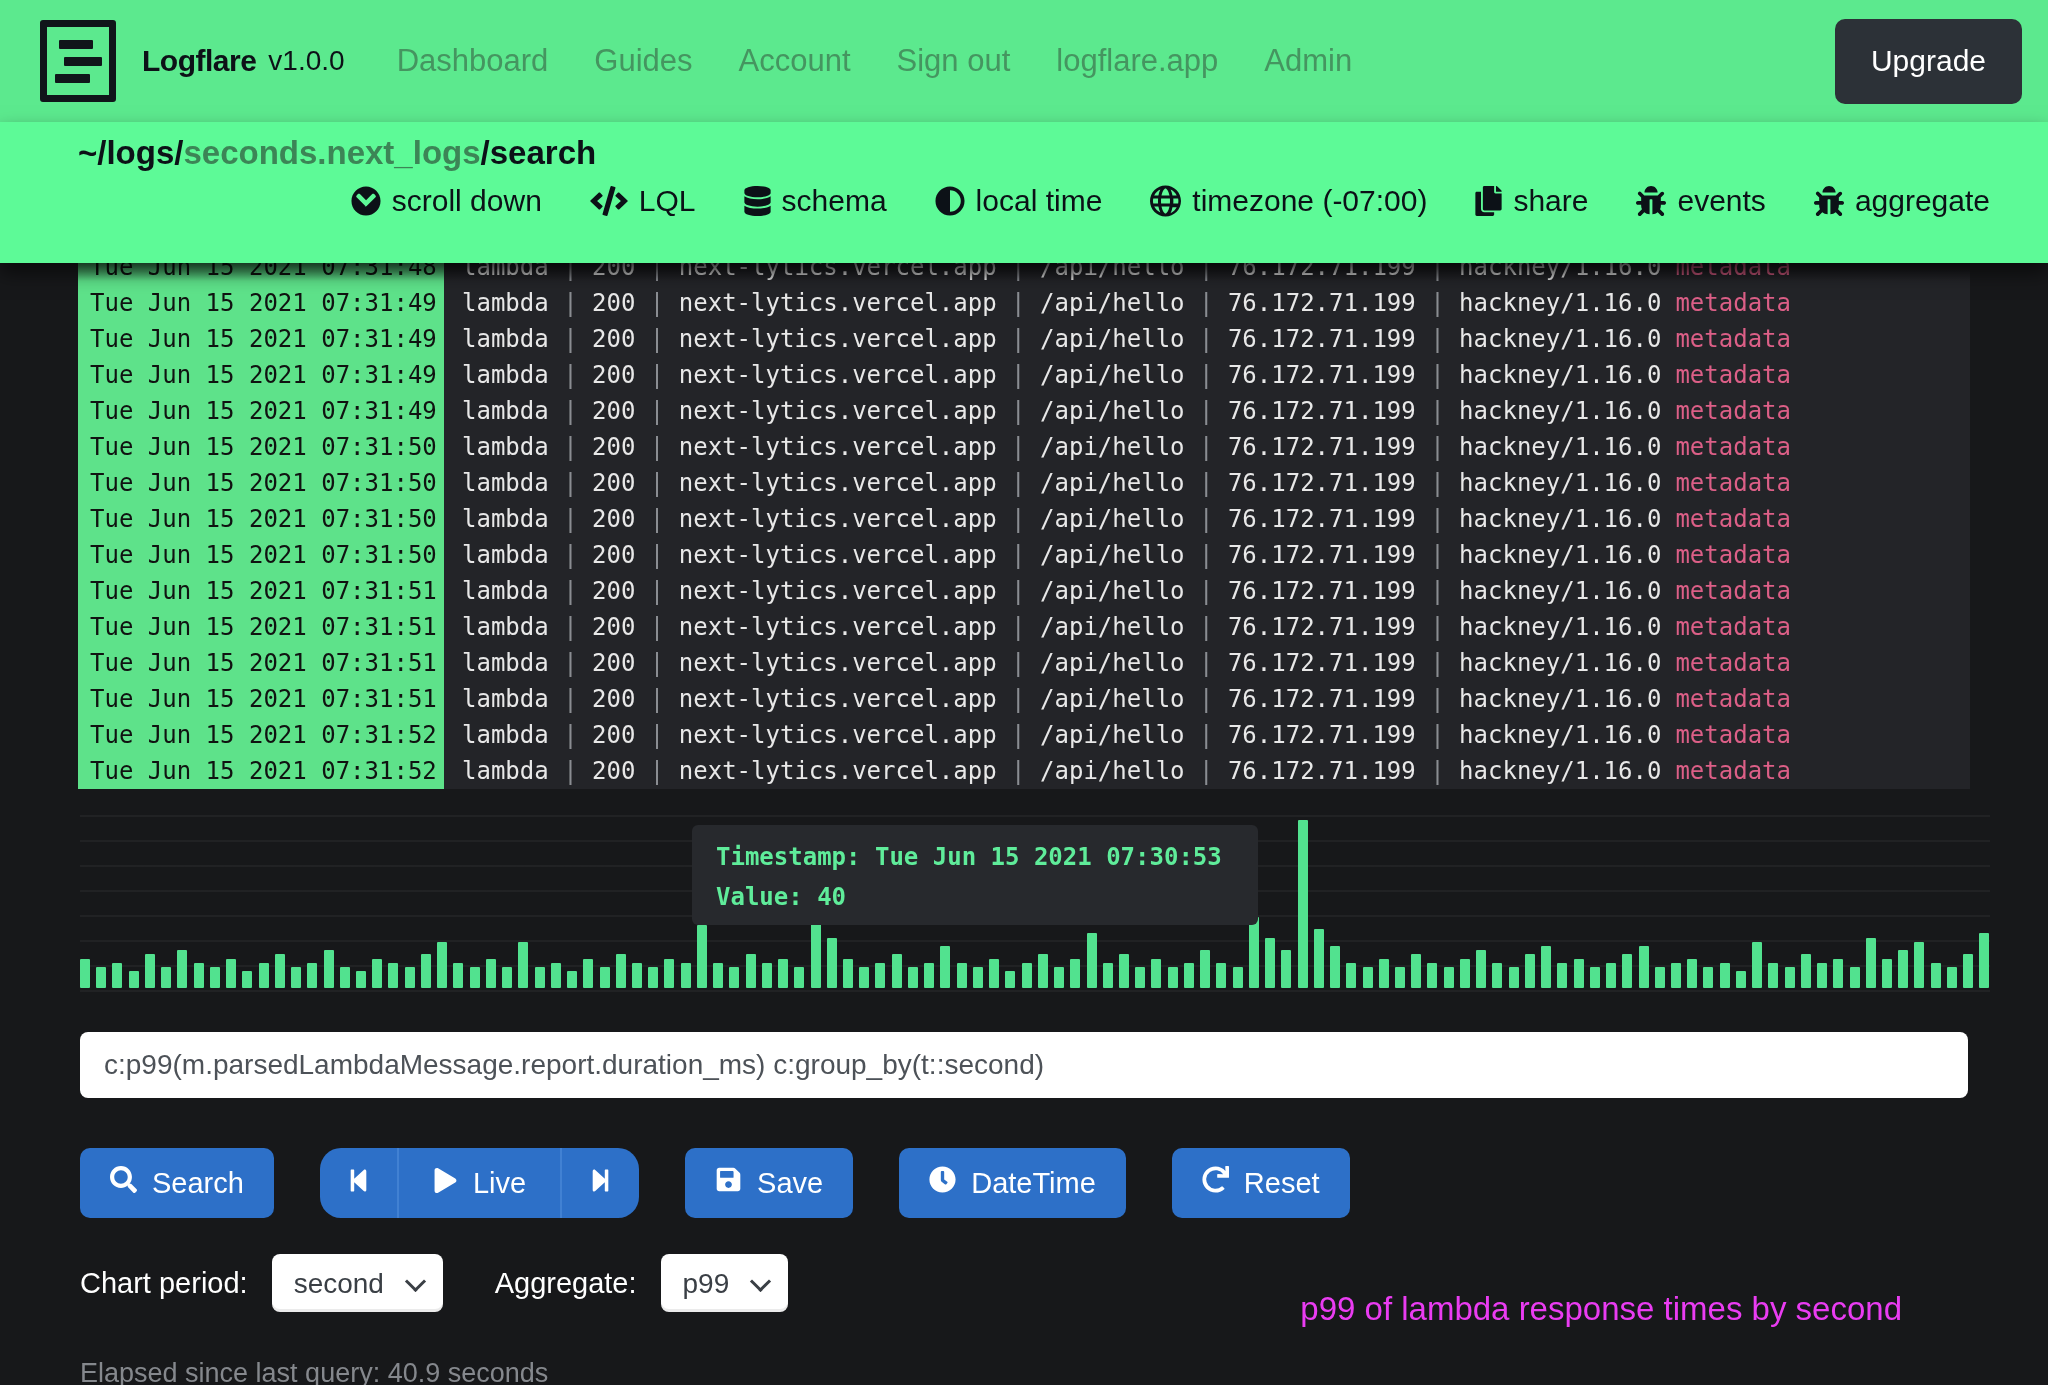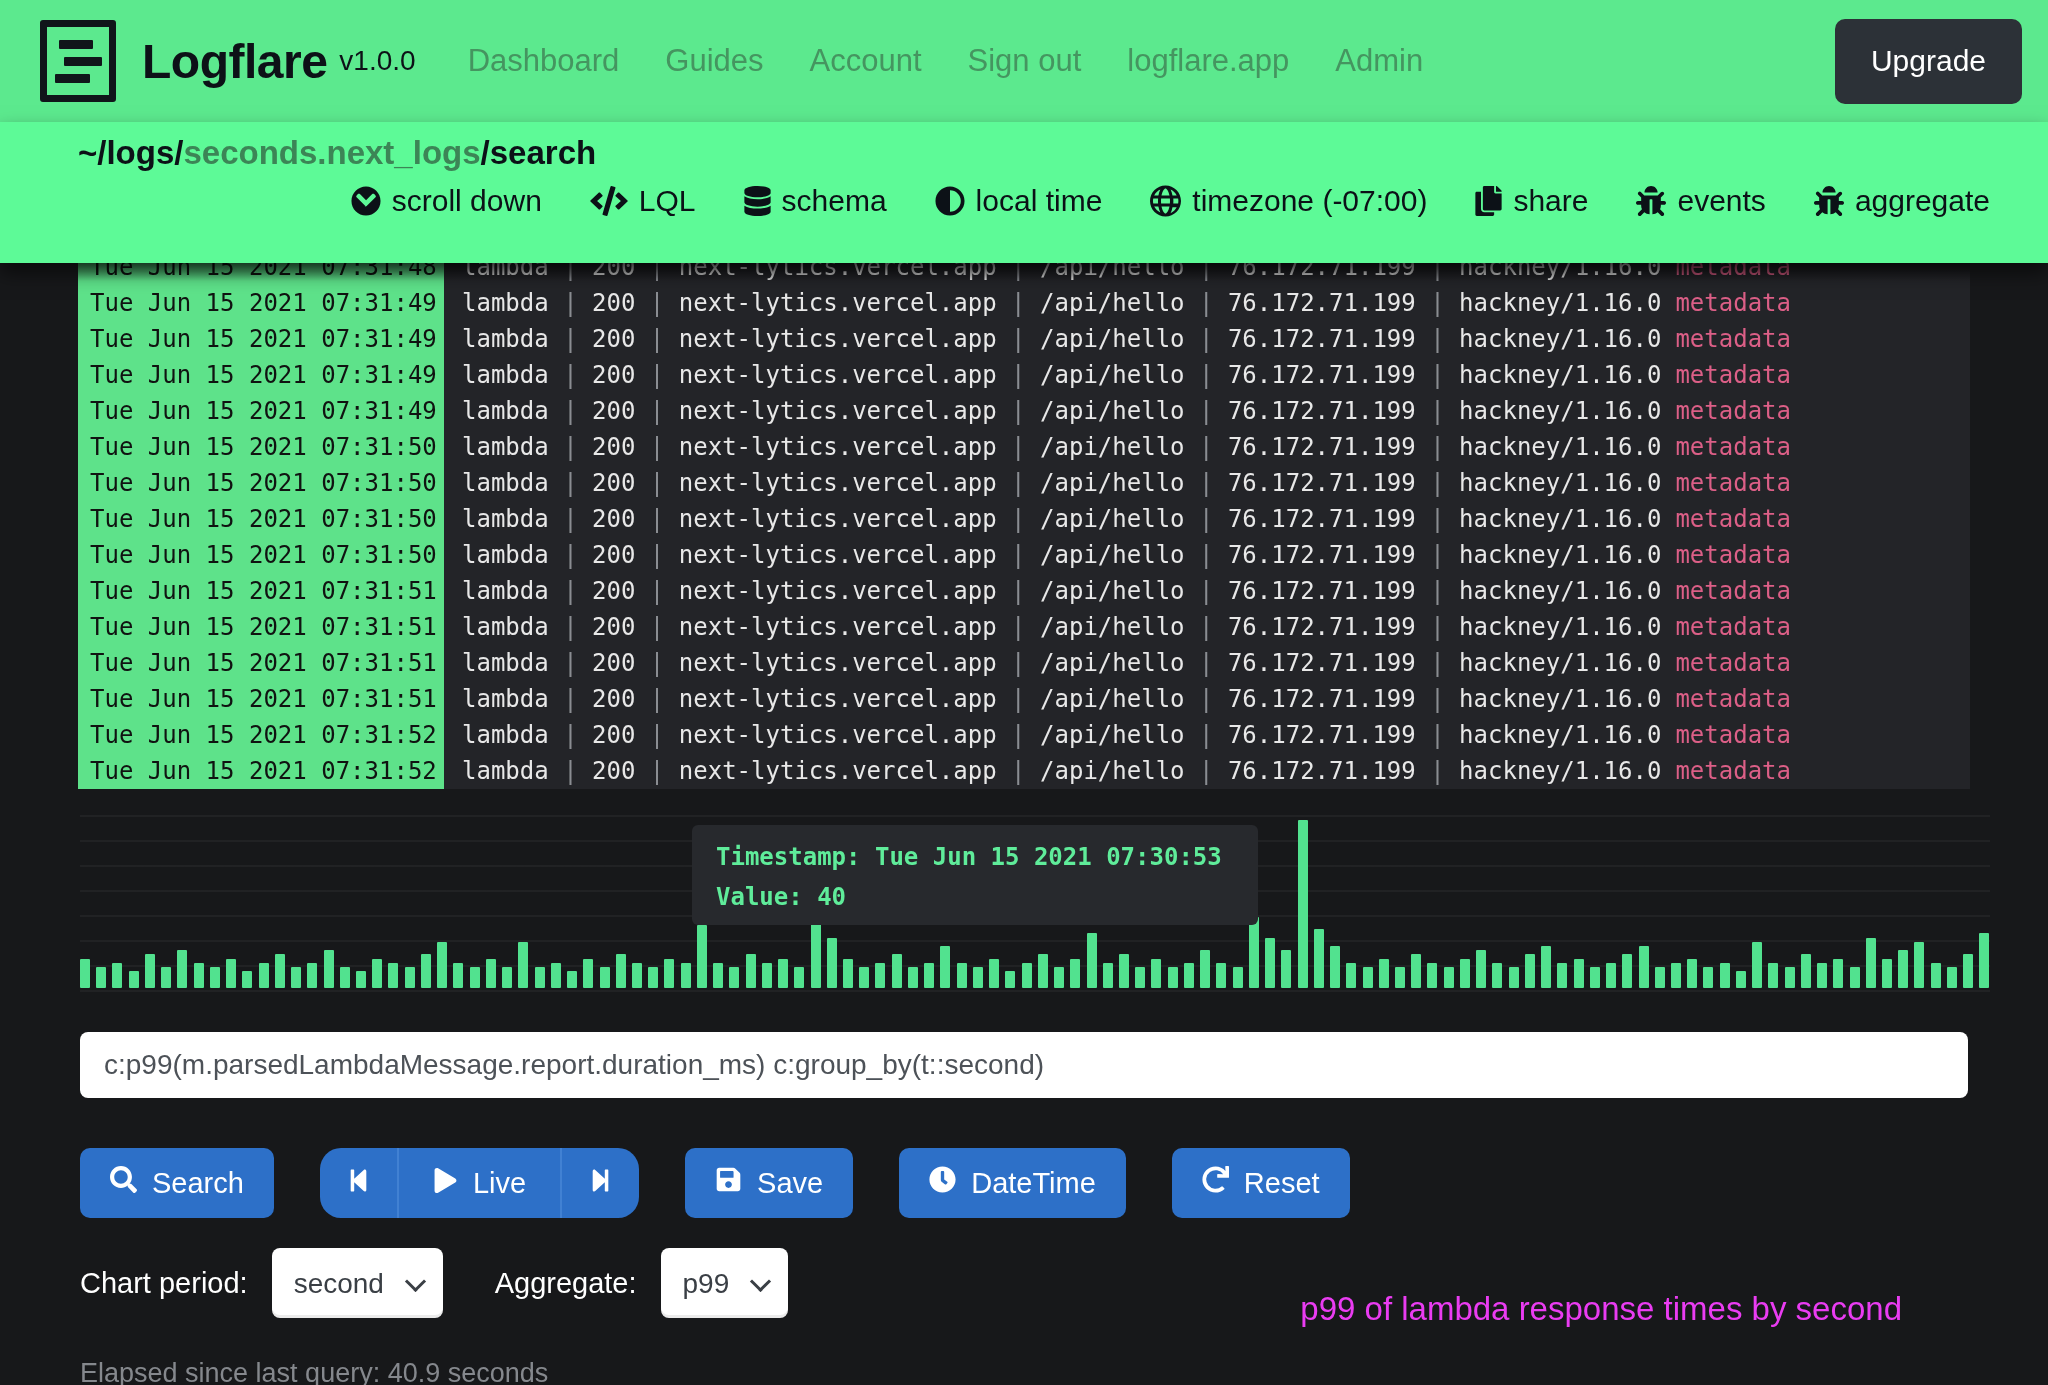--- a/index.html
+++ b/index.html
@@ -19,21 +19,21 @@
   }
   .logo-box {
     width:76px; height:82px; border:7px solid #10151a; border-radius:3px;
     display:flex; flex-direction:column; justify-content:center; gap:8px;
     flex-shrink:0;
   }
   .logo-bar { height:9px; background:#10151a; border-radius:1px; }
   .logo-bar.b1 { width:34px; margin-left:12px; }
   .logo-bar.b2 { width:38px; margin-left:17px; }
   .logo-bar.b3 { width:35px; margin-left:8px; }
-  .brand { font-size:48px; font-weight:700; color:#0d1117; margin-left:26px; letter-spacing:-0.5px;}
+  .brand { font-size:30px; font-weight:700; color:#0d1117; margin-left:26px; letter-spacing:-0.5px;}
   .version { font-size:28px; color:#0d1117; margin-left:12px; }
   .nav-links { display:flex; gap:46px; margin-left:52px; }
   .nav-link { font-size:31px; color:#459560; cursor:pointer; }
   .upgrade-btn {
     margin-left:auto; margin-right:6px;
     background:#2c3137; color:#ffffff; font-size:30px;
     font-family:"Liberation Sans", sans-serif;
     padding:0 36px; height:85px; border:none; border-radius:10px; cursor:pointer;
   }
 
@@ -124,21 +124,21 @@
   }
   .live-group .seg.play { padding:0 34px; }
   .live-group .seg + .seg { border-left:2px solid #4181d3; }
   .live-group .seg svg { width:25px; height:25px; fill:#ffffff; }
 
   
   .controls { display:flex; align-items:center; margin:36px 80px 0; height:58px; }
   .ctrl-label { font-size:29px; color:#ffffff; }
   .select-wrap { position:relative; margin-left:24px; }
   .select-wrap select {
-    height:70px; border:none; border-radius:8px; background:#ffffff;
+    height:58px; border:none; border-radius:8px; background:#ffffff;
     font-size:28px; color:#3a3f45; padding:0 58px 0 22px;
     appearance:none; -webkit-appearance:none; outline:none; cursor:pointer;
     font-family:"Liberation Sans", sans-serif;
     box-shadow:inset 0 -3px 0 rgba(0,0,0,.08);
   }
   .select-wrap::after {
     content:""; position:absolute; right:20px; top:50%; margin-top:-9px;
     width:12px; height:12px; border-right:3px solid #3a3f45; border-bottom:3px solid #3a3f45;
     transform:rotate(45deg); pointer-events:none;
   }

